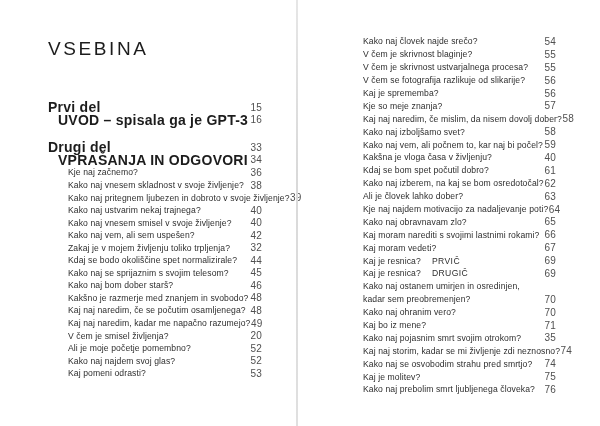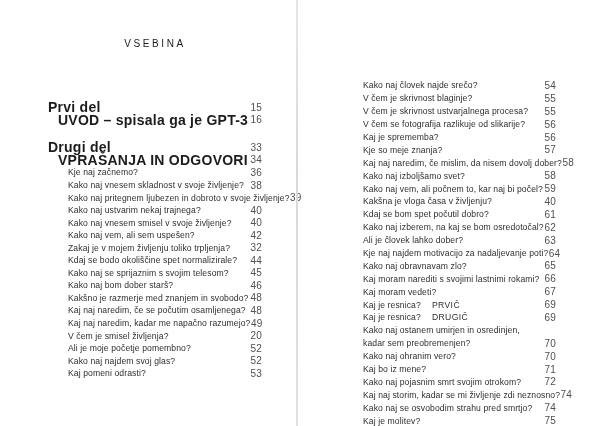--- a/index.html
+++ b/index.html
@@ -16,25 +16,24 @@
     font-family:"Liberation Sans","DejaVu Sans",sans-serif;
     position:relative;
   }
   .spread{position:absolute;inset:0;background:var(--background);}
   .spine{
     position:absolute;top:0;bottom:0;left:296px;width:2px;
     background:linear-gradient(to bottom, #e6e6e6 0%, var(--spine) 40%, #e0e0e0 100%);
   }
   .page{position:absolute;top:0;bottom:0;}
   .page.left{left:0;width:296px;}
-  .page.right{left:298px;width:254px;margin-top:44px;}
+  .page.right{left:298px;width:254px;}
   .page-title{
     position:absolute;top:38px;left:48px;width:214px;
-    text-align:center;
-    font-size:10px;letter-spacing:2.6px;
+    font-size:19px;letter-spacing:2.6px;
     color:var(--heading);
     font-weight:500;
   }
   .toc{position:absolute;}
   .toc.toc-left{left:48px;top:101px;width:214px;}
   .toc.toc-right{left:65px;top:35px;width:193px;}
   .toc-row{display:flex;align-items:center;}
   .toc-left .toc-row{height:12.55px;}
   .toc-right .toc-row{height:12.9px;}
   .toc-row.gap{height:15px;}
@@ -294,21 +293,21 @@
           <span class="pg">70</span>
         </div>
         <div class="toc-row item">
           <span class="lbl">Kaj bo iz mene?</span>
           <span class="fill"></span>
           <span class="pg">71</span>
         </div>
         <div class="toc-row item">
           <span class="lbl">Kako naj pojasnim smrt svojim otrokom?</span>
           <span class="fill"></span>
-          <span class="pg">72</span>
+          <span class="pg">35</span>
         </div>
         <div class="toc-row item">
           <span class="lbl">Kaj naj storim, kadar se mi življenje zdi neznosno?</span>
           <span class="fill"></span>
           <span class="pg">74</span>
         </div>
         <div class="toc-row item">
           <span class="lbl">Kako naj se osvobodim strahu pred smrtjo?</span>
           <span class="fill"></span>
           <span class="pg">74</span>

